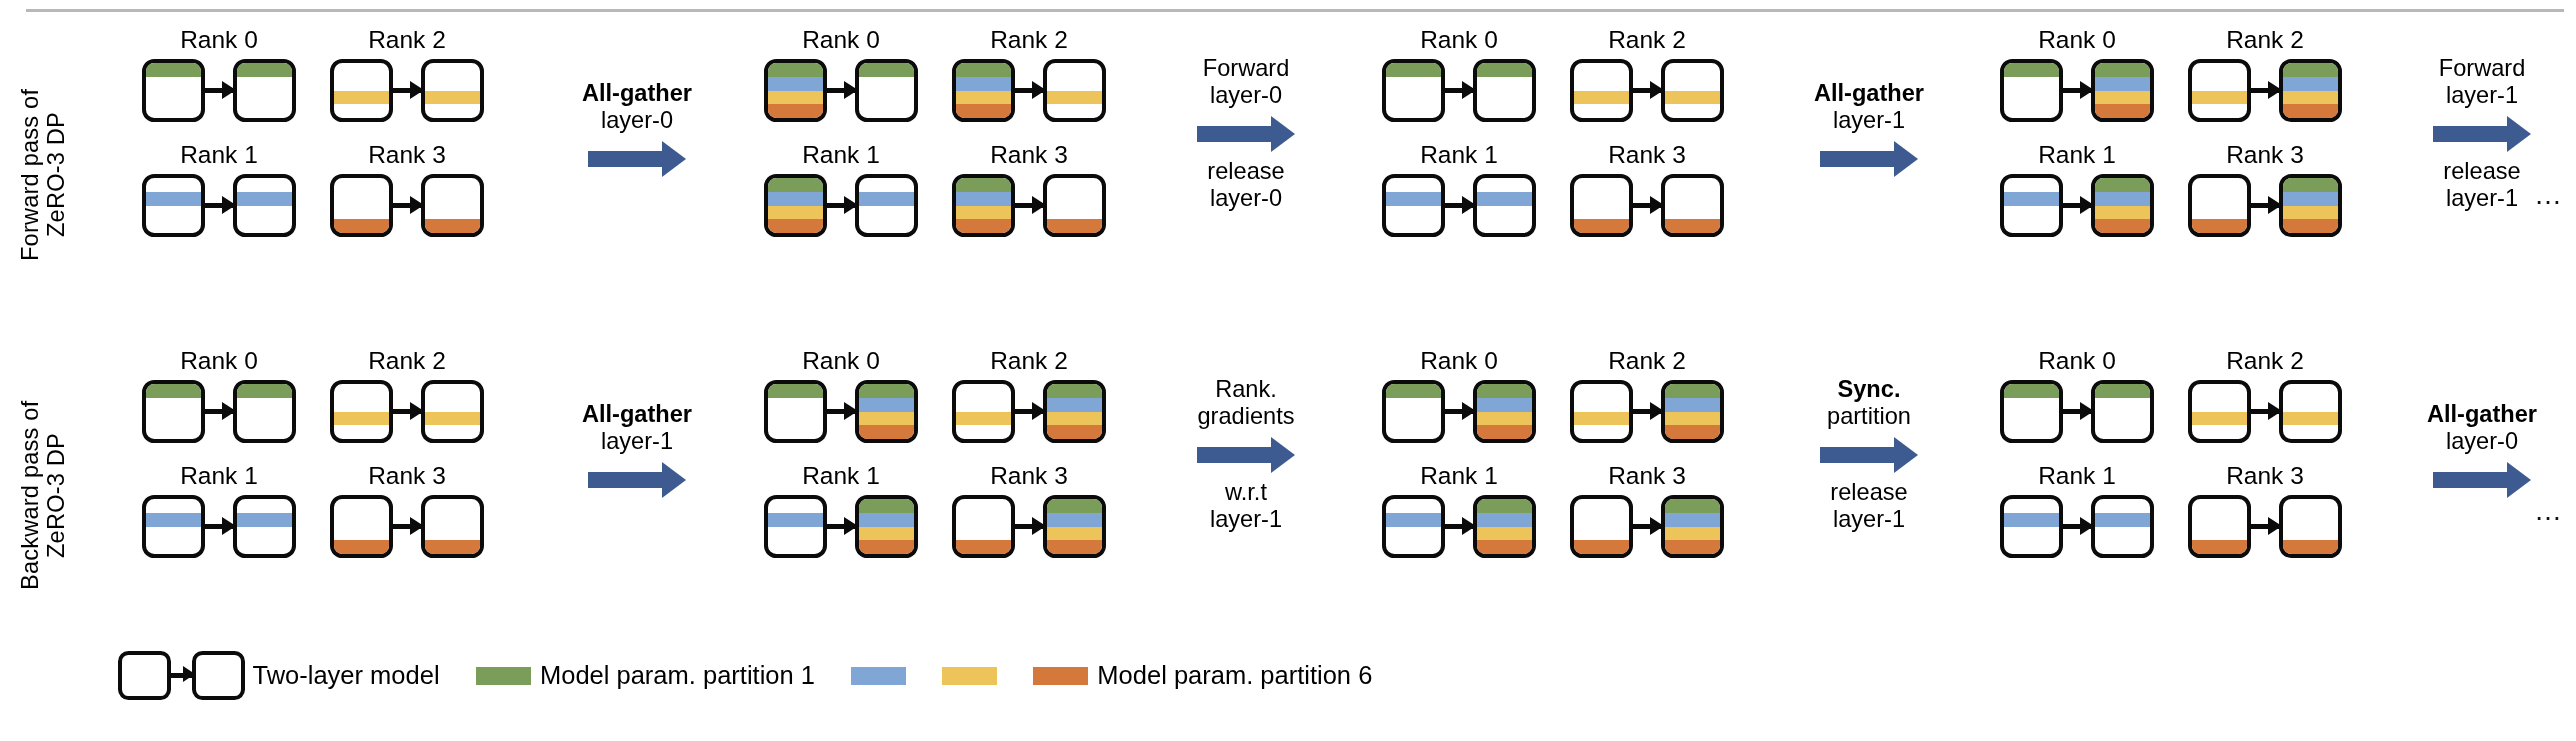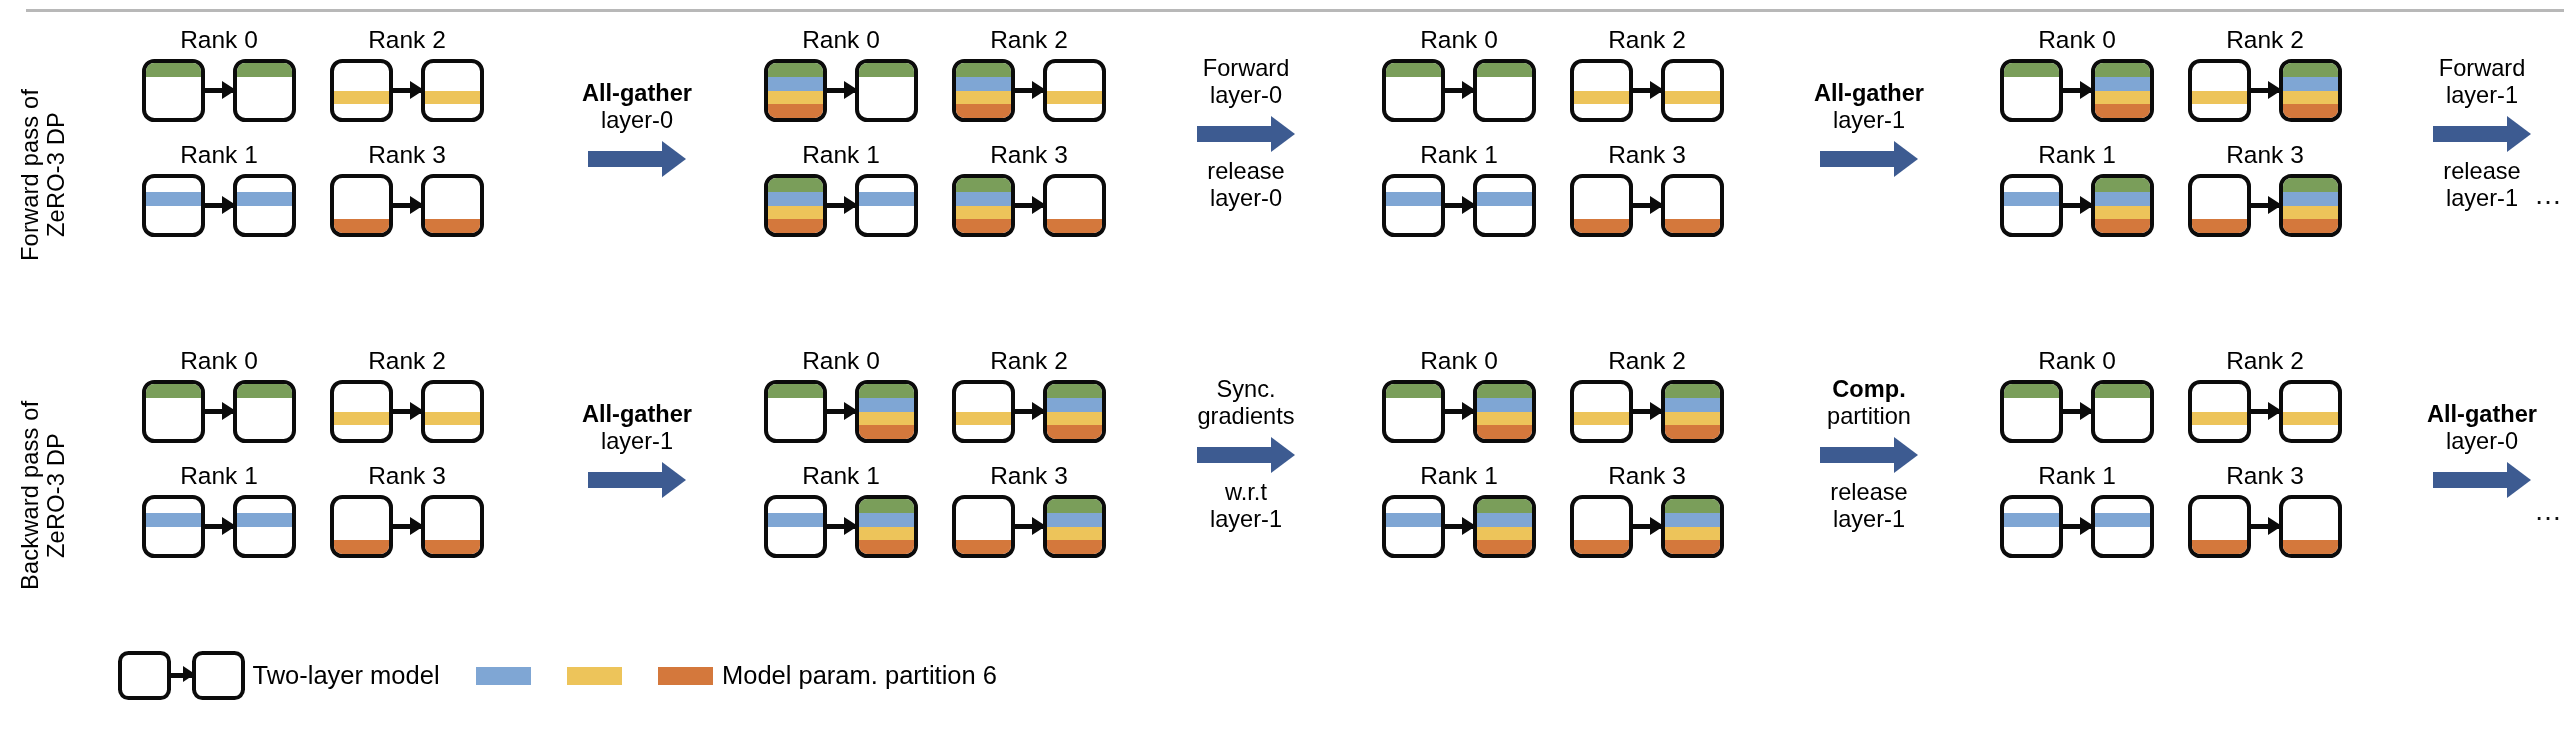--- a/index.html
+++ b/index.html
@@ -733,31 +733,31 @@
       </div>
       <div class="trans" style="left: 566px; top: 401px;">
         <div class="t-line t-bold">All-gather</div>
         <div class="t-line">layer-1</div>
         <div class="bigarrow">
           <div class="shaft"></div>
           <div class="head"></div>
         </div>
       </div>
       <div class="trans" style="left: 1175px; top: 376px;">
-        <div class="t-line">Sync.</div>
+        <div class="t-line">Rank.</div>
         <div class="t-line">gradients</div>
         <div class="bigarrow">
           <div class="shaft"></div>
           <div class="head"></div>
         </div>
         <div class="t-line">w.r.t</div>
         <div class="t-line">layer-1</div>
       </div>
       <div class="trans" style="left: 1798px; top: 376px;">
-        <div class="t-line t-bold">Comp.</div>
+        <div class="t-line t-bold">Sync.</div>
         <div class="t-line">partition</div>
         <div class="bigarrow">
           <div class="shaft"></div>
           <div class="head"></div>
         </div>
         <div class="t-line">release</div>
         <div class="t-line">layer-1</div>
       </div>
       <div class="trans" style="left: 2411px; top: 401px;">
         <div class="t-line t-bold">All-gather</div>
@@ -779,20 +779,24 @@
           <div class="link"></div>
           <div class="mbox">
             <div class="slot" style="background: transparent;"></div>
             <div class="slot" style="background: transparent;"></div>
             <div class="slot" style="background: transparent;"></div>
             <div class="slot" style="background: transparent;"></div>
           </div>
           <div class="legend-text">Two-layer model</div>
         </div>
         <div class="legend-item">
+          <div class="swatch" style="background: rgb(122, 158, 90);"></div>
+          <div class="legend-text">Model param. partition 1</div>
+        </div>
+        <div class="legend-item">
           <div class="swatch" style="background: rgb(127, 166, 212);"></div>
         </div>
         <div class="legend-item">
           <div class="swatch" style="background: rgb(237, 196, 90);"></div>
         </div>
         <div class="legend-item">
           <div class="swatch" style="background: rgb(212, 120, 60);"></div>
           <div class="legend-text">Model param. partition 6</div>
         </div>
       </div>

